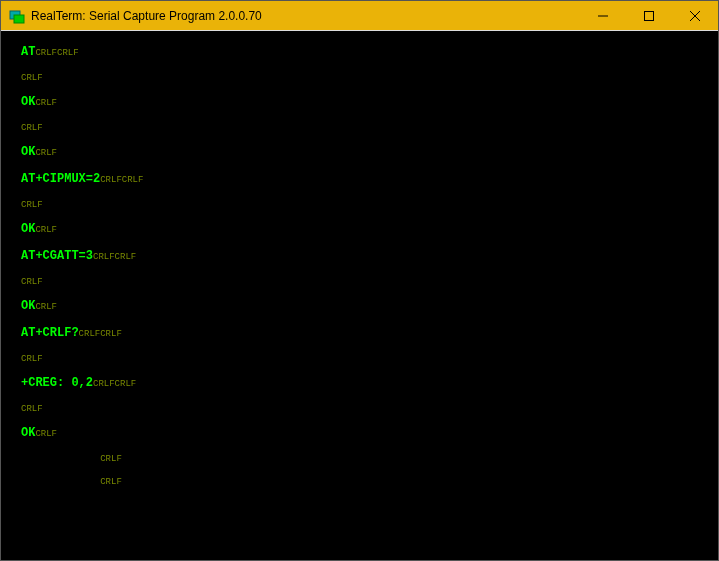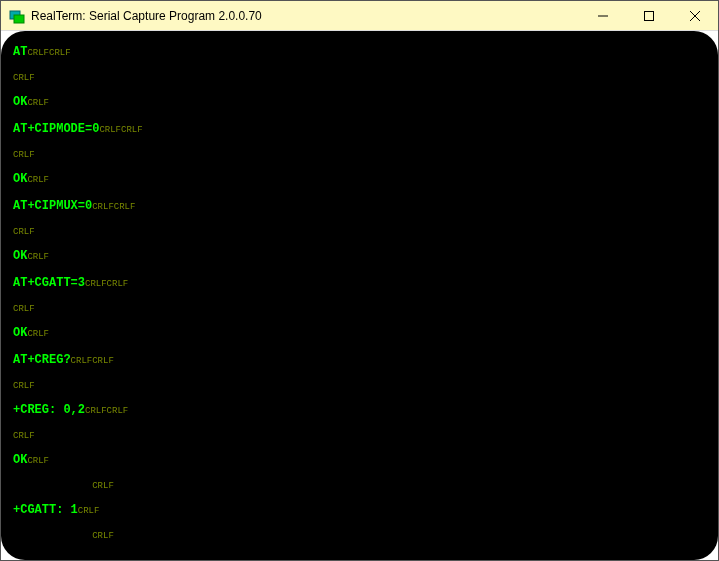--- a/index.html
+++ b/index.html
@@ -12,21 +12,21 @@
 }
 .window {
   width: 719px;
   height: 561px;
   border: 1px solid #555;
   display: flex;
   flex-direction: column;
 }
 .titlebar {
   height: 30px;
-  background: #fef9c3;
+  background: #eab308;
   display: flex;
   align-items: center;
   border-bottom: 1px solid #ddd;
 }
 .titlebar-icon {
   width: 16px; height: 16px;
   margin: 0 6px 0 8px;
   display: inline-flex;
 }
 .titlebar-title {
@@ -47,24 +47,23 @@
   color: #000;
 }
 .terminal {
   flex: 1;
   background: #000;
   color: #fff;
   font-family: "Terminal", "Courier New", monospace;
   font-size: 12px;
   font-weight: bold;
   line-height: 13px;
-  padding: 2px 12px;
+  padding: 2px 20px;
   overflow: hidden;
   white-space: pre;
-  border-radius: 24px;
 }
 .green { color: #00ff00; }
 .olive { color: #7a8a00; font-size: 9px; font-weight: normal; }
 .row { display: block; min-height: 13px; }
 .sub { min-height: 9px; line-height: 9px; }
 </style>
 </head>
 <body>
 
 <div class="window">
@@ -93,36 +92,34 @@
             <line x1="10" y1="0" x2="0" y2="10" stroke="#000" stroke-width="1"></line>
           </svg>
       </div>
     </div>
   </div>
 
   <div class="terminal">
 <span class="row"><span class="green">AT</span><span class="olive">CRLFCRLF</span></span>
 <span class="row sub"><span class="olive">CRLF</span></span>
 <span class="row"><span class="green">OK</span><span class="olive">CRLF</span></span>
-<span class="row"><span class="green">AT+CIPMODE=0</span><span class="olive">CRLFCRLF</span></span>
 <span class="row sub"><span class="olive">CRLF</span></span>
 <span class="row"><span class="green">OK</span><span class="olive">CRLF</span></span>
-<span class="row"><span class="green">AT+CIPMUX=0</span><span class="olive">CRLFCRLF</span></span>
+<span class="row"><span class="green">AT+CIPMUX=2</span><span class="olive">CRLFCRLF</span></span>
 <span class="row sub"><span class="olive">CRLF</span></span>
 <span class="row"><span class="green">OK</span><span class="olive">CRLF</span></span>
 <span class="row"><span class="green">AT+CGATT=3</span><span class="olive">CRLFCRLF</span></span>
 <span class="row sub"><span class="olive">CRLF</span></span>
 <span class="row"><span class="green">OK</span><span class="olive">CRLF</span></span>
-<span class="row"><span class="green">AT+CREG?</span><span class="olive">CRLFCRLF</span></span>
+<span class="row"><span class="green">AT+CRLF?</span><span class="olive">CRLFCRLF</span></span>
 <span class="row sub"><span class="olive">CRLF</span></span>
 <span class="row"><span class="green">+CREG: 0,2</span><span class="olive">CRLFCRLF</span></span>
 <span class="row sub"><span class="olive">CRLF</span></span>
 <span class="row"><span class="green">OK</span><span class="olive">CRLF</span></span>
 <span class="row sub">           <span class="olive">CRLF</span></span>
-<span class="row"><span class="green">+CGATT: 1</span><span class="olive">CRLF</span></span>
 <span class="row sub">           <span class="olive">CRLF</span></span>
 
 
 
 
 
 
 
 
 

